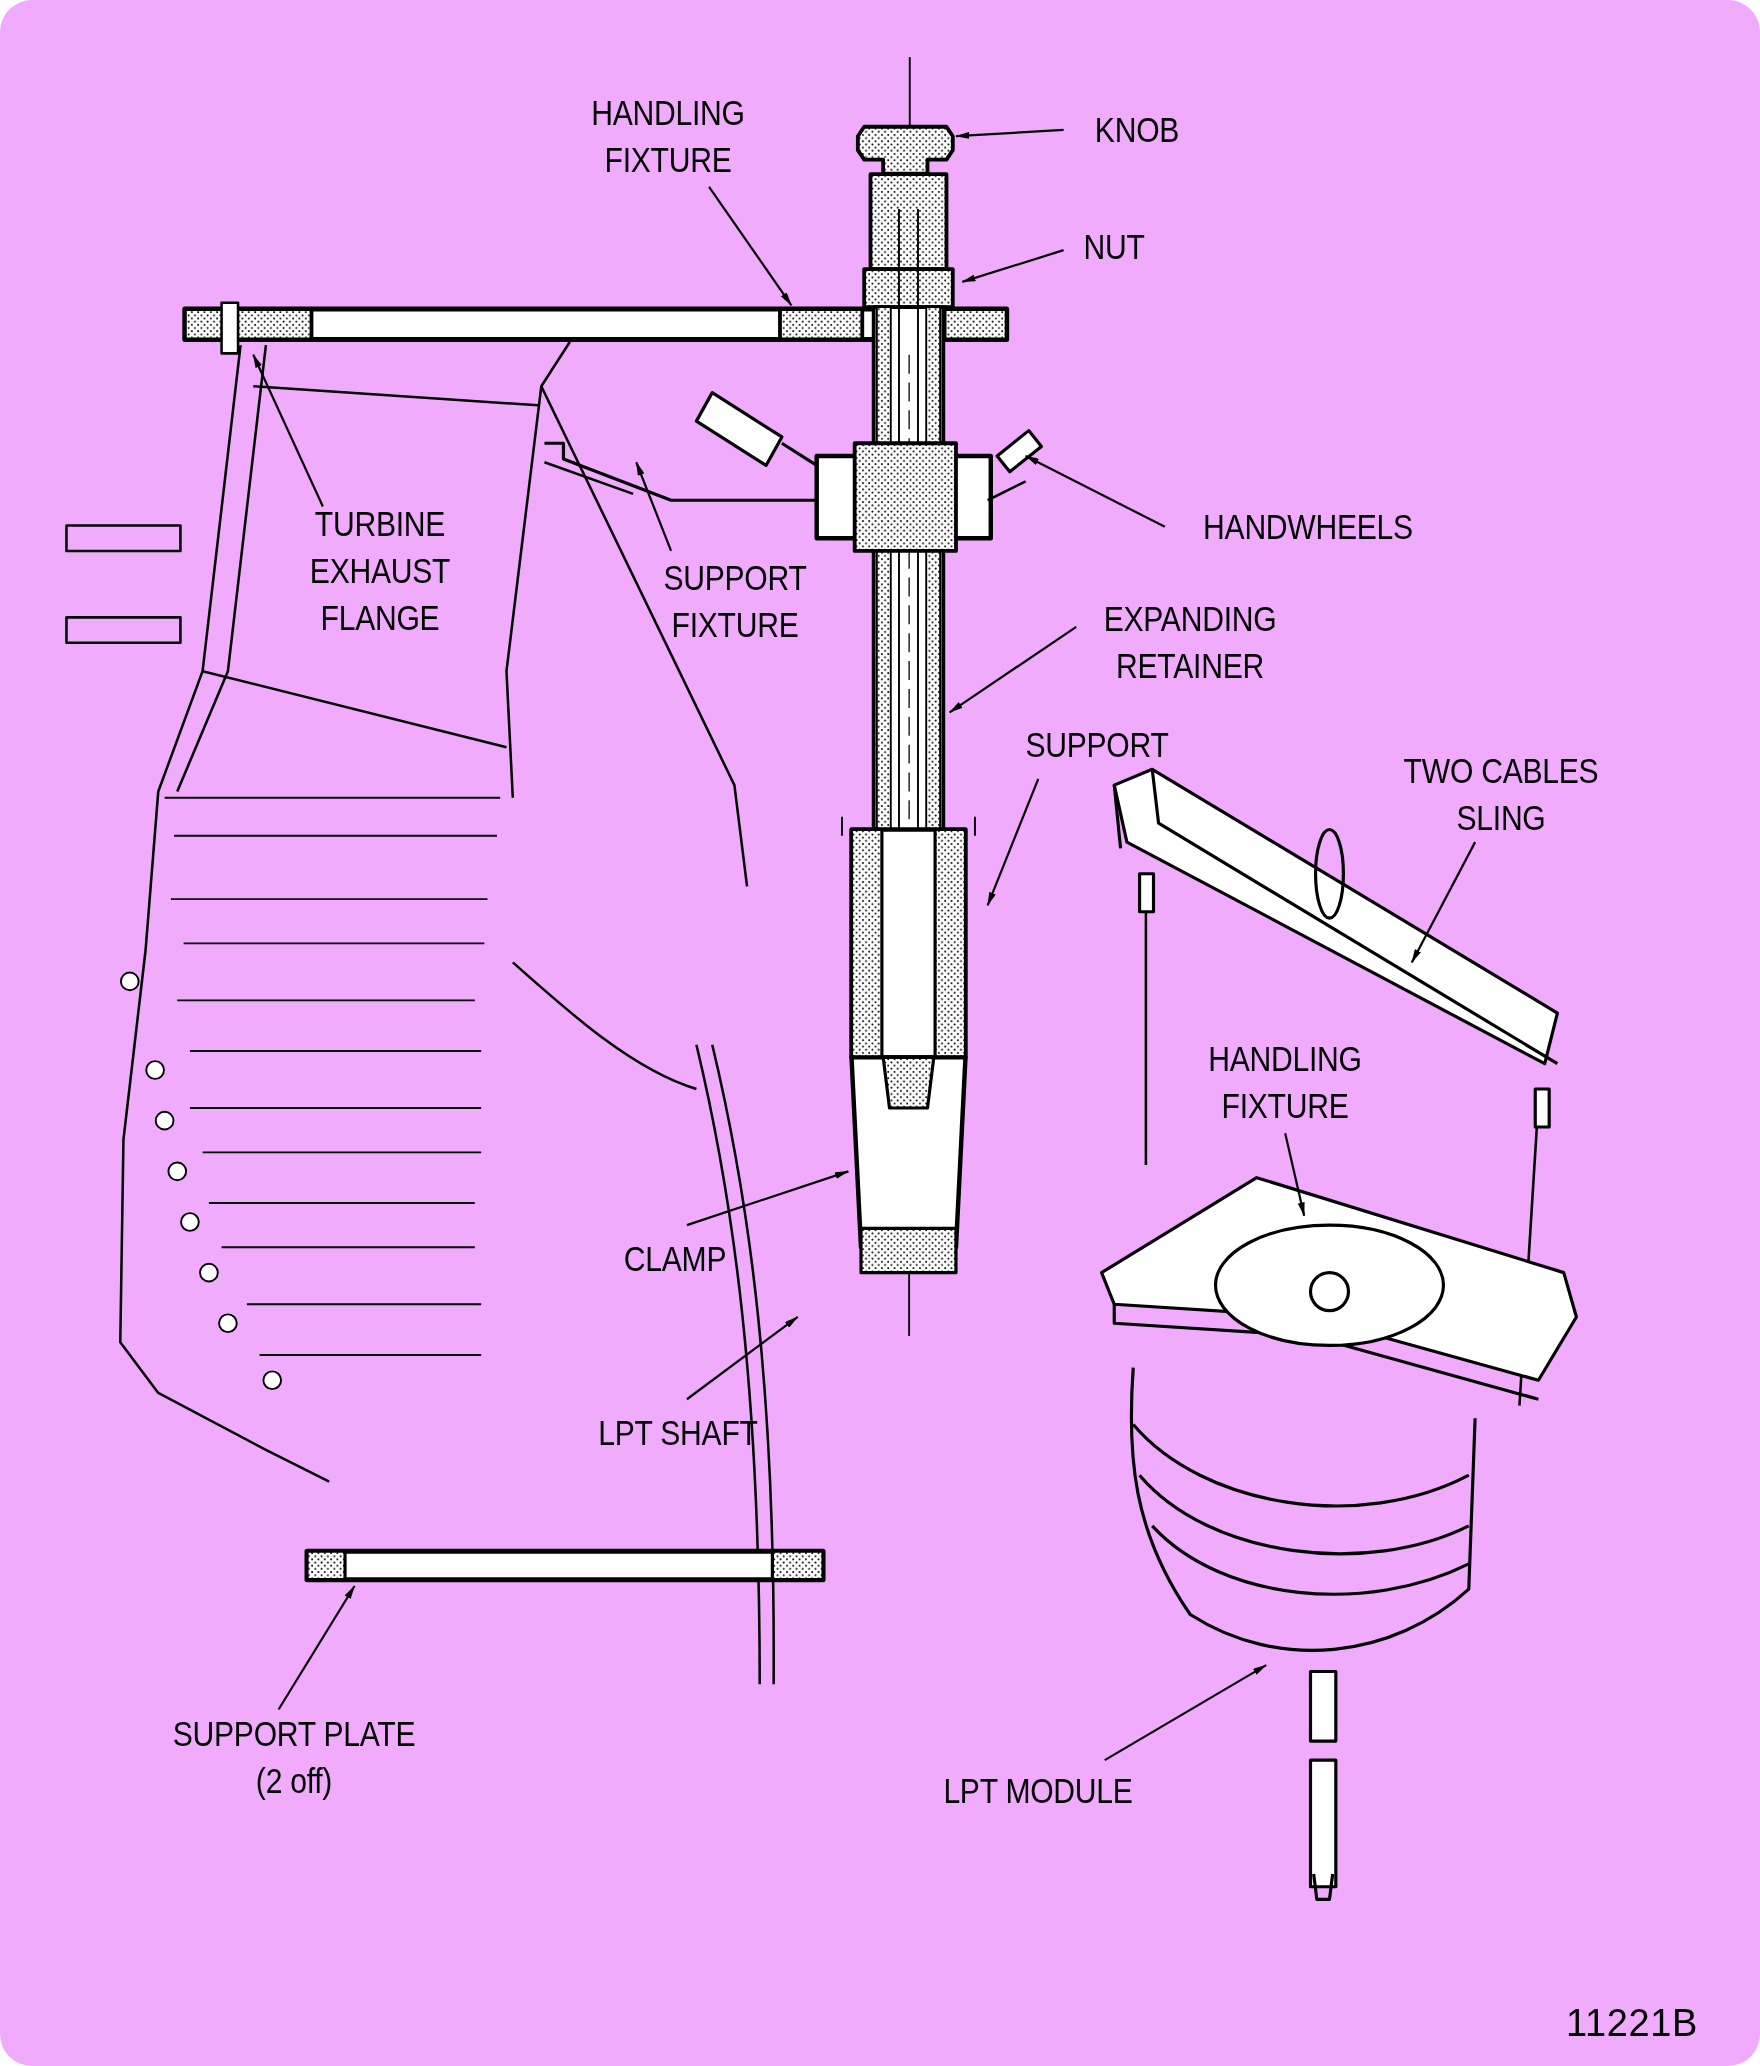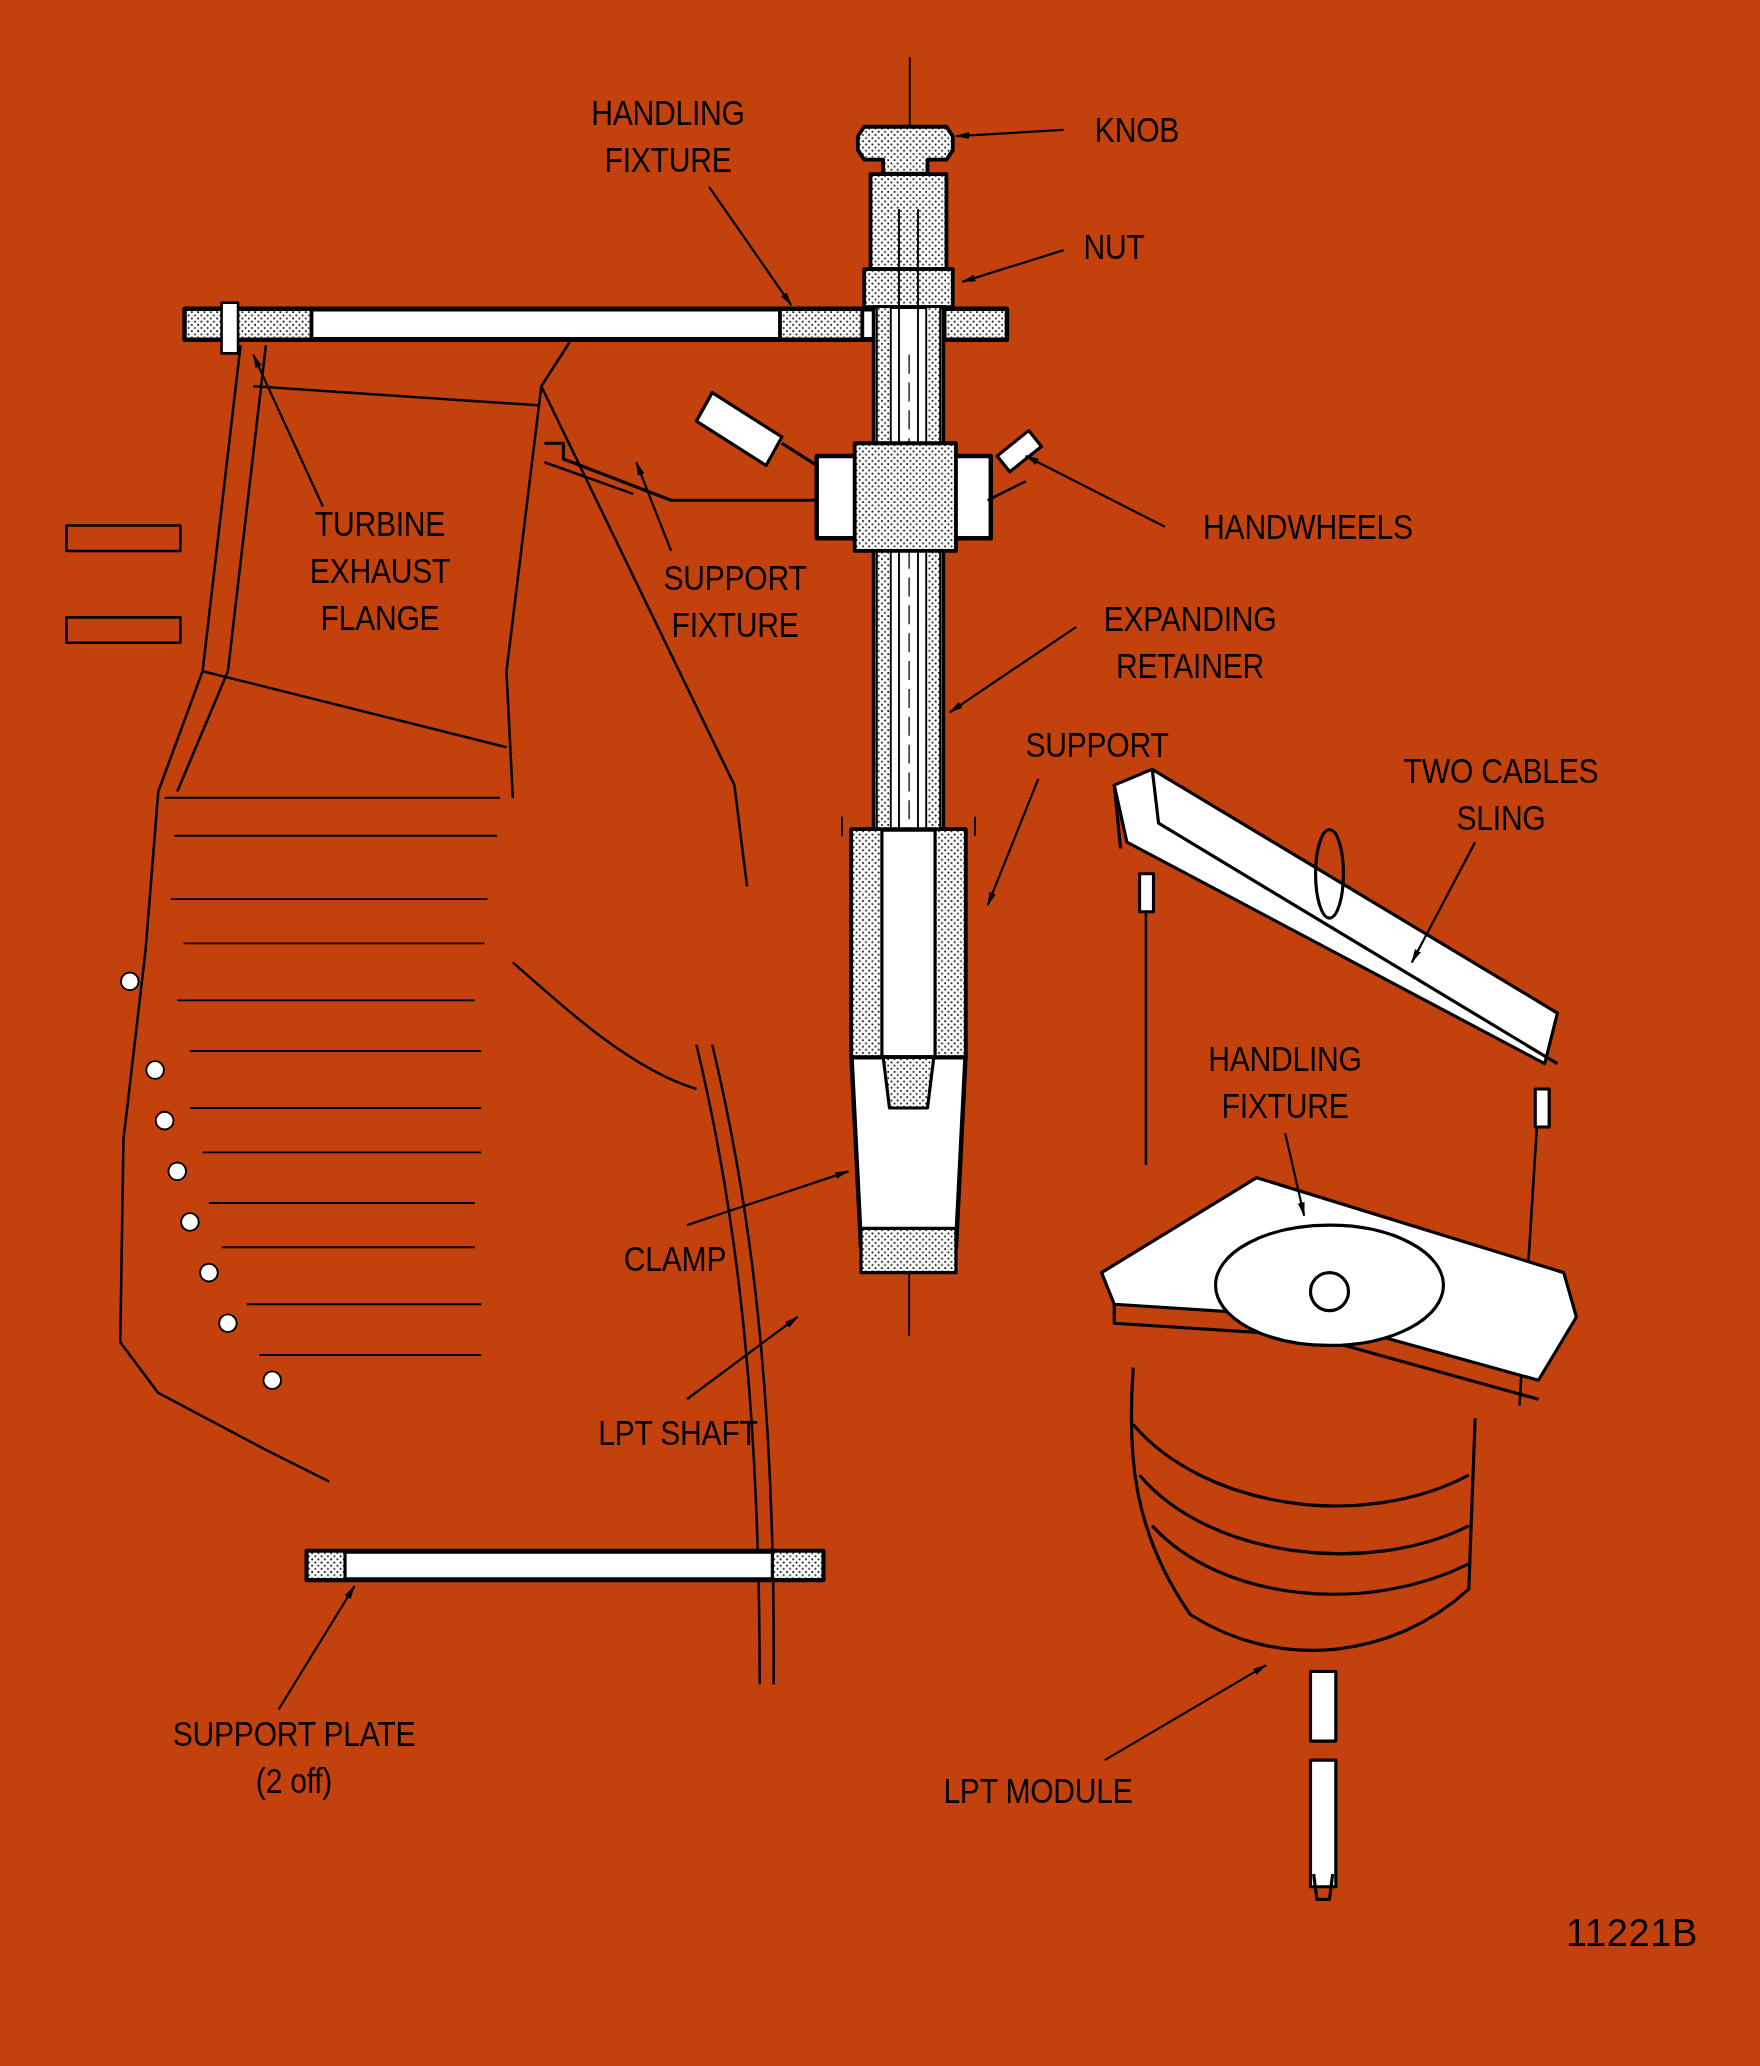--- a/index.html
+++ b/index.html
@@ -1,16 +1,16 @@
 <!DOCTYPE html>
 <html style="font-size:10px"><head>
 <meta charset="utf-8">
 <style>
   html, body { margin: 0; padding: 0; background: #ffffff; }
-  #canvas { position: relative; width: 1760px; height: 2066px; background: #c2410c; overflow: hidden; }
+  #canvas { position: relative; width: 1760px; height: 2066px; background: #f0abfc; overflow: hidden; border-radius: 32px; }
   svg#art { position: absolute; left: 0; top: 0; }
   .lbl {
     position: absolute;
     font-family: "Liberation Sans", sans-serif;
     font-size: 35px;
     line-height: 47px;
     color: #000;
     text-align: center;
     transform: translateX(-50%) scaleX(0.86);
     transform-origin: center top;
@@ -201,16 +201,16 @@
   <span>HANDLING</span>
   <span>FIXTURE</span>
 </div>
 <div class="lbl" style="left:675px;top:1235px;">CLAMP</div>
 <div class="lbl" style="left:678px;top:1409px;">LPT SHAFT</div>
 <div class="lbl" style="left:294px;top:1710px;">
   <span>SUPPORT PLATE</span>
   <span>(2 off)</span>
 </div>
 <div class="lbl" style="left:1038px;top:1767px;">LPT MODULE</div>
-<div class="lbl fig" style="left:1632px;top:1910px;">11221B</div>
+<div class="lbl fig" style="left:1632px;top:2000px;">11221B</div>
 
 </div>
 
 
 </body></html>

